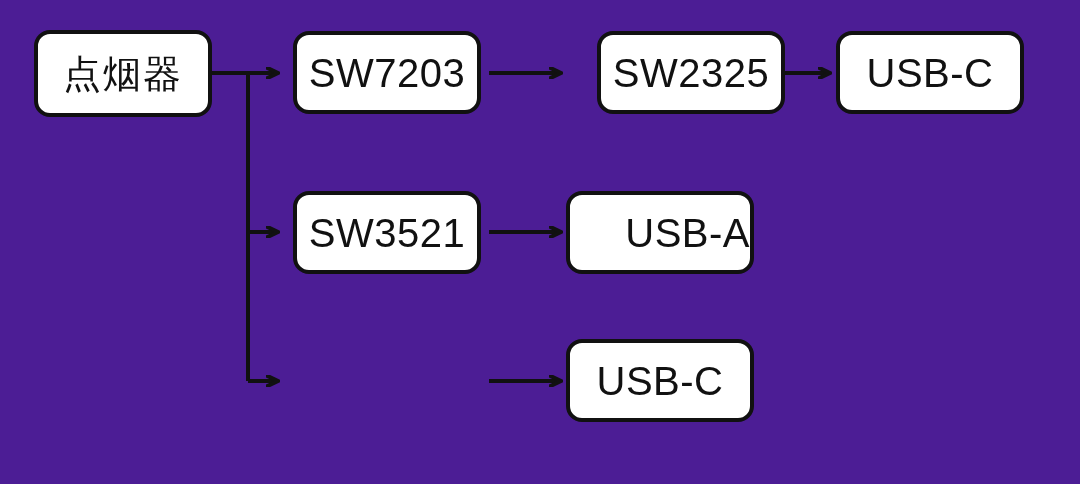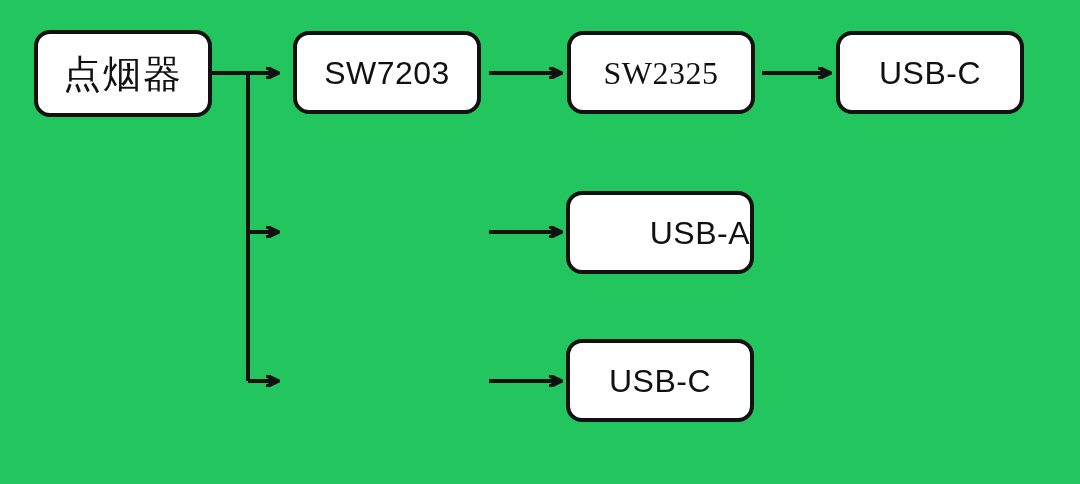--- a/index.html
+++ b/index.html
@@ -8,21 +8,21 @@
     padding: 0;
     background: #ffffff;
   }
   body {
     font-family: "Liberation Sans", "DejaVu Sans", sans-serif;
   }
   #diagram-root {
     position: relative;
     width: 1080px;
     height: 484px;
-    background: #22c55e;
+    background: #4c1d95;
     overflow: hidden;
   }
   #diagram-svg {
     position: absolute;
     left: 0;
     top: 0;
     width: 1080px;
     height: 484px;
     display: block;
   }
@@ -31,21 +31,21 @@
     box-sizing: border-box;
     background: #ffffff;
     border: 4px solid #111111;
     border-radius: 16px;
     display: flex;
     align-items: center;
     justify-content: center;
     z-index: 2;
   }
   .node-label {
-    font-size: 32px;
+    font-size: 40px;
     line-height: 1;
     color: #111111;
     letter-spacing: 0.5px;
     white-space: nowrap;
     font-weight: 400;
   }
   .node-label.cjk {
     font-family: "DejaVu Sans", "Liberation Sans", sans-serif;
     font-size: 38px;
     letter-spacing: 2px;
@@ -77,25 +77,28 @@
       <line x1="489" y1="381" x2="561" y2="381" marker-end="url(#arrowhead)"></line>
     </g>
   </svg>
 
   <div class="node-box" style="left: 34px; top: 30px; width: 178px; height: 87px;">
     <span class="node-label cjk">点烟器</span>
   </div>
   <div class="node-box" style="left: 293px; top: 31px; width: 188px; height: 83px;">
     <span class="node-label">SW7203</span>
   </div>
-  <div class="node-box" style="left: 567px; top: 31px; width: 188px; height: 83px; font-family: Liberation Serif, serif;">
+  <div class="node-box" style="left: 597px; top: 31px; width: 188px; height: 83px;">
     <span class="node-label">SW2325</span>
   </div>
   <div class="node-box" style="left: 836px; top: 31px; width: 188px; height: 83px;">
     <span class="node-label">USB-C</span>
+  </div>
+  <div class="node-box" style="left: 293px; top: 191px; width: 188px; height: 83px;">
+    <span class="node-label">SW3521</span>
   </div>
   <div class="node-box" style="left: 566px; top: 191px; width: 188px; height: 83px; justify-content: flex-end;">
     <span class="node-label">USB-A</span>
   </div>
   <div class="node-box" style="left: 566px; top: 339px; width: 188px; height: 83px;">
     <span class="node-label">USB-C</span>
   </div>
 
 </div>
 

